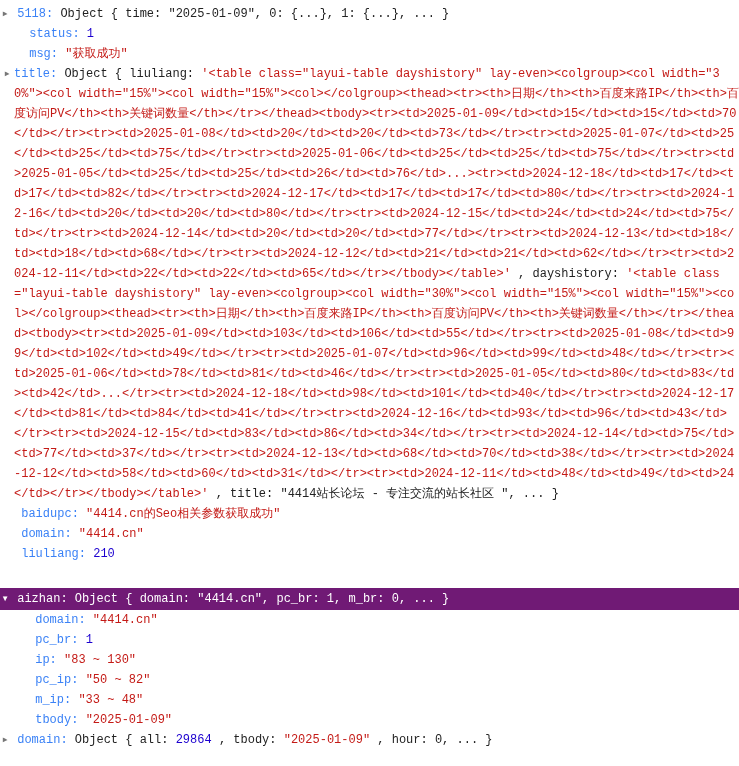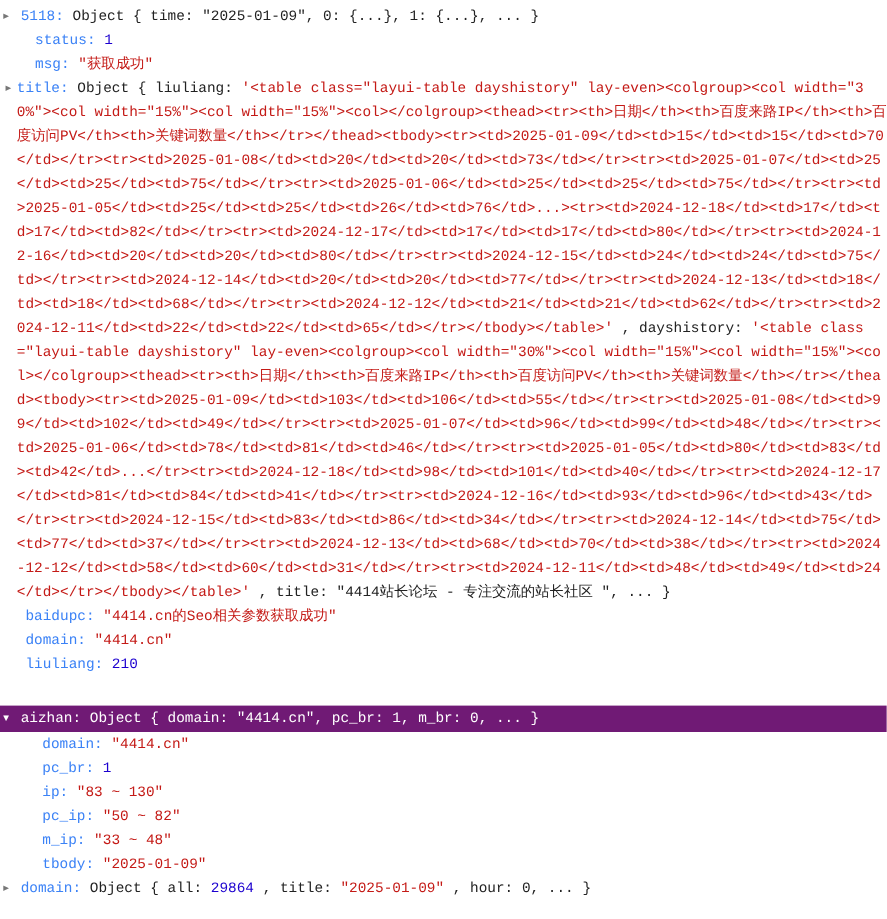--- a/index.html
+++ b/index.html
@@ -139,18 +139,18 @@
       <span class="k">tbody</span><span class="k">: </span>
       <span class="str">"2025-01-09"</span>
     </div>
   </div>
 
   <div class="row">
     <span class="toggle">▸</span>
     <span class="k">domain</span><span class="k">: </span>
     <span class="obj">Object { all: </span>
     <span class="num">29864</span>
-    <span class="obj">, title: </span>
+    <span class="obj">, tbody: </span>
     <span class="str">"2025-01-09"</span>
     <span class="obj">, hour: 0, ... }</span>
   </div>
 
 </div>
 
 </body></html>

